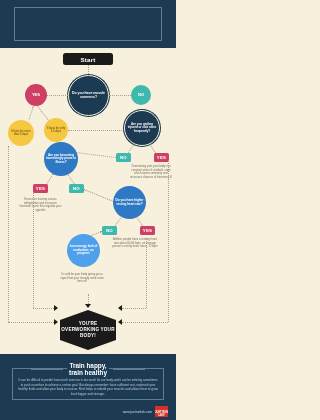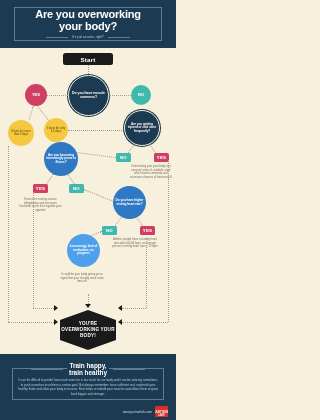--- a/index.html
+++ b/index.html
@@ -130,29 +130,20 @@
     position:relative; display:flex; align-items:flex-end;
     justify-content:center; overflow:hidden; }
   .logo-txt { color:#fff; font-size:2.6px; font-weight:bold; line-height:3px;
     text-align:center; }
 </style>
 </head>
 <body>
 
 <div class="header">
   <div class="hdr-frame"></div>
-  <div class="hdr-inner">
-    <div class="hdr-title">Are you overworking</div>
-    <div class="hdr-title">your body?</div>
-    <div class="hdr-sub-wrap">
-      <div class="hdr-sub-line"></div>
-      <div class="hdr-sub">It's just an ache, right?</div>
-      <div class="hdr-sub-line"></div>
-    </div>
-  </div>
 </div>
 
 <div class="canvas">
 
   <div class="start-pill">
     <span>Start</span>
   </div>
   <div class="dot-v" style="left:88px; top:17px; height:11px;"></div>
 
   <div class="node n-navy" style="left:68px; top:27px; width:41px; height:41px;">

